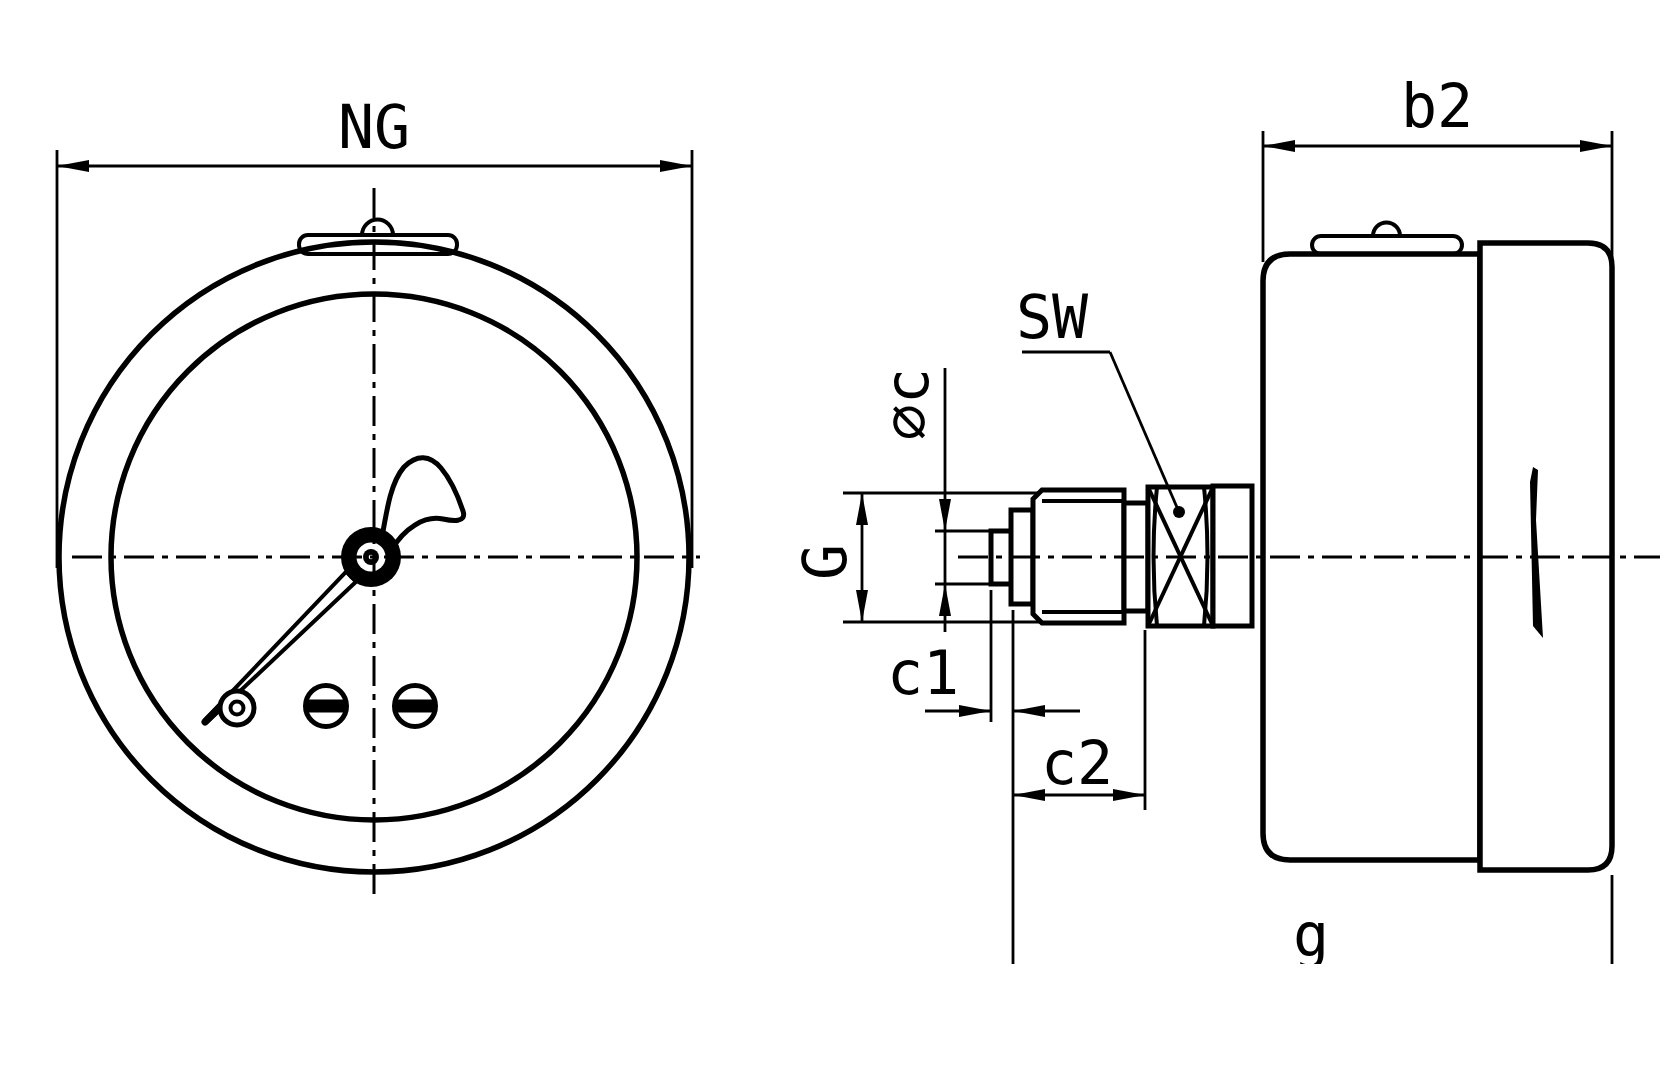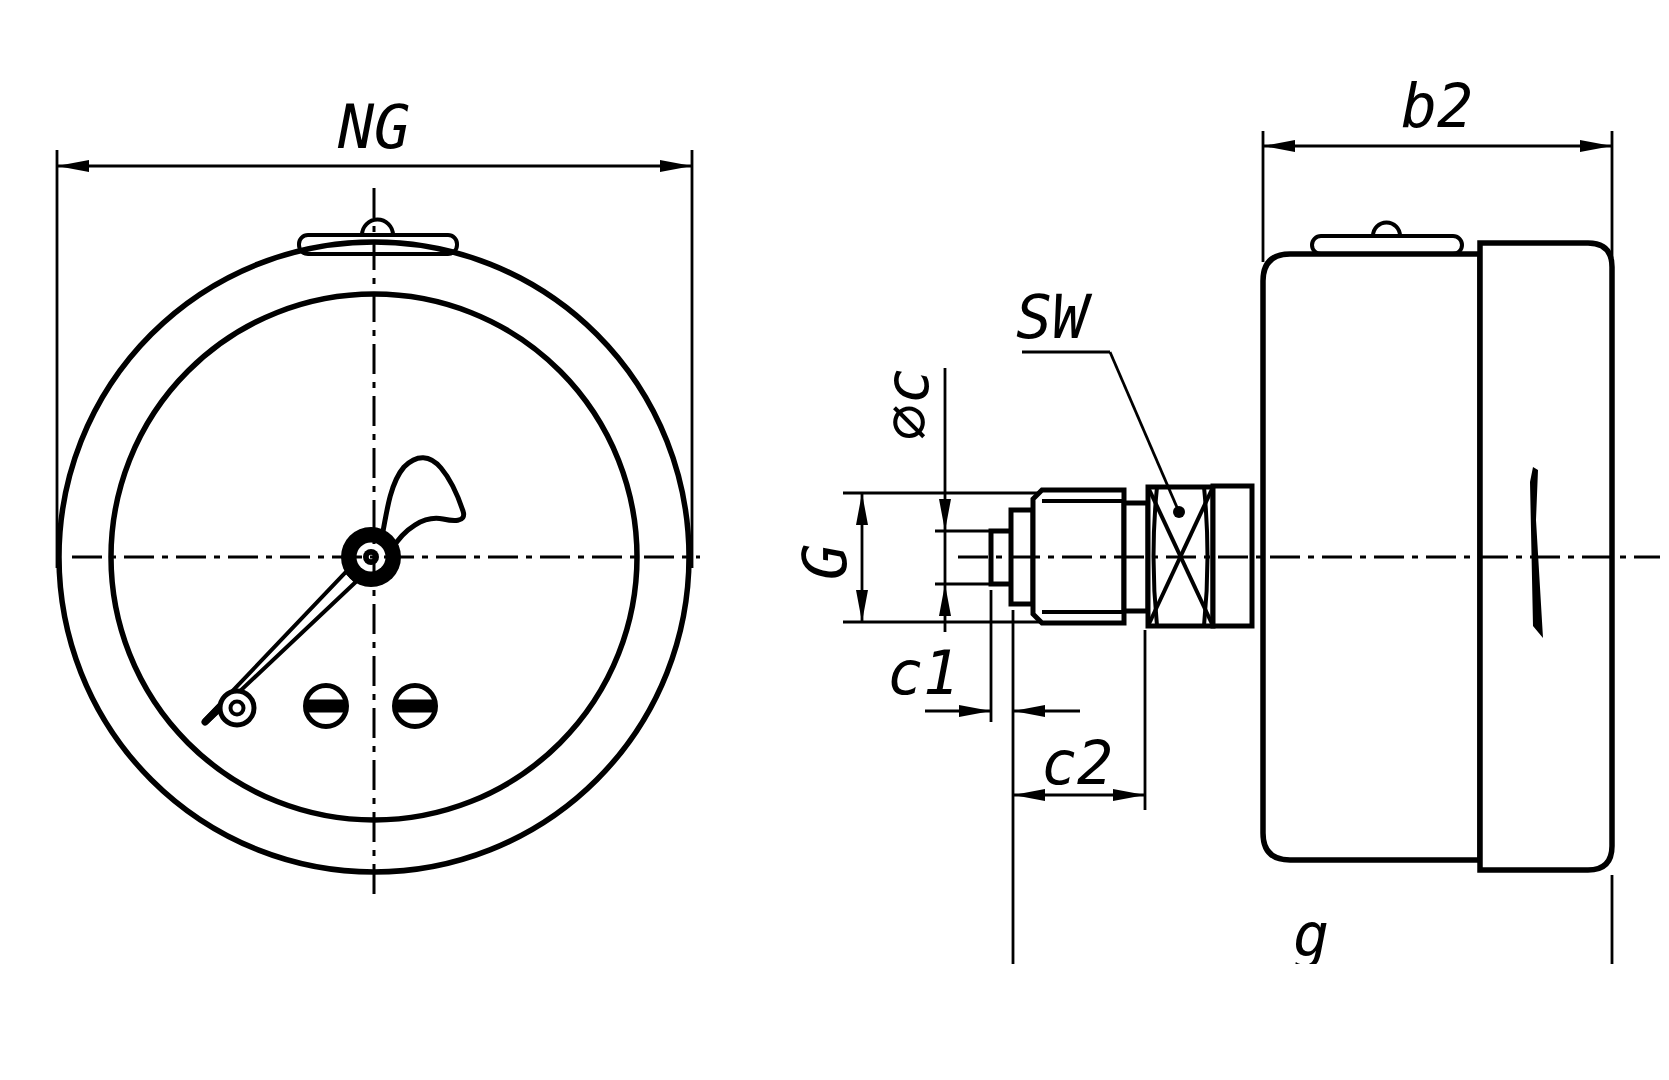--- a/index.html
+++ b/index.html
@@ -1,16 +1,16 @@
 <!DOCTYPE html>
 <html><head>
 <meta charset="utf-8">
 <style>
   html,body{margin:0;padding:0;background:#ffffff;}
-  .canvas{position:relative;width:1669px;height:964px;background:#ffffff;overflow:hidden;font-style:italic;}
+  .canvas{position:relative;width:1669px;height:964px;background:#ffffff;overflow:hidden;}
   svg{display:block;}
   text{font-family:"DejaVu Sans Mono","Liberation Mono",monospace;fill:#000;}
   .dimlabel{font-size:60px;}
   .obj{stroke:#000;stroke-width:5.5;fill:none;}
   .objf{stroke:#000;stroke-width:5;fill:#fff;}
   .thin{stroke:#000;stroke-width:4;fill:none;}
   .dim{stroke:#000;stroke-width:2.8;fill:none;}
   .arr{fill:#000;stroke:none;}
   .cl{stroke:#000;stroke-width:3;fill:none;stroke-dasharray:30 8 6 8;}
 </style>

